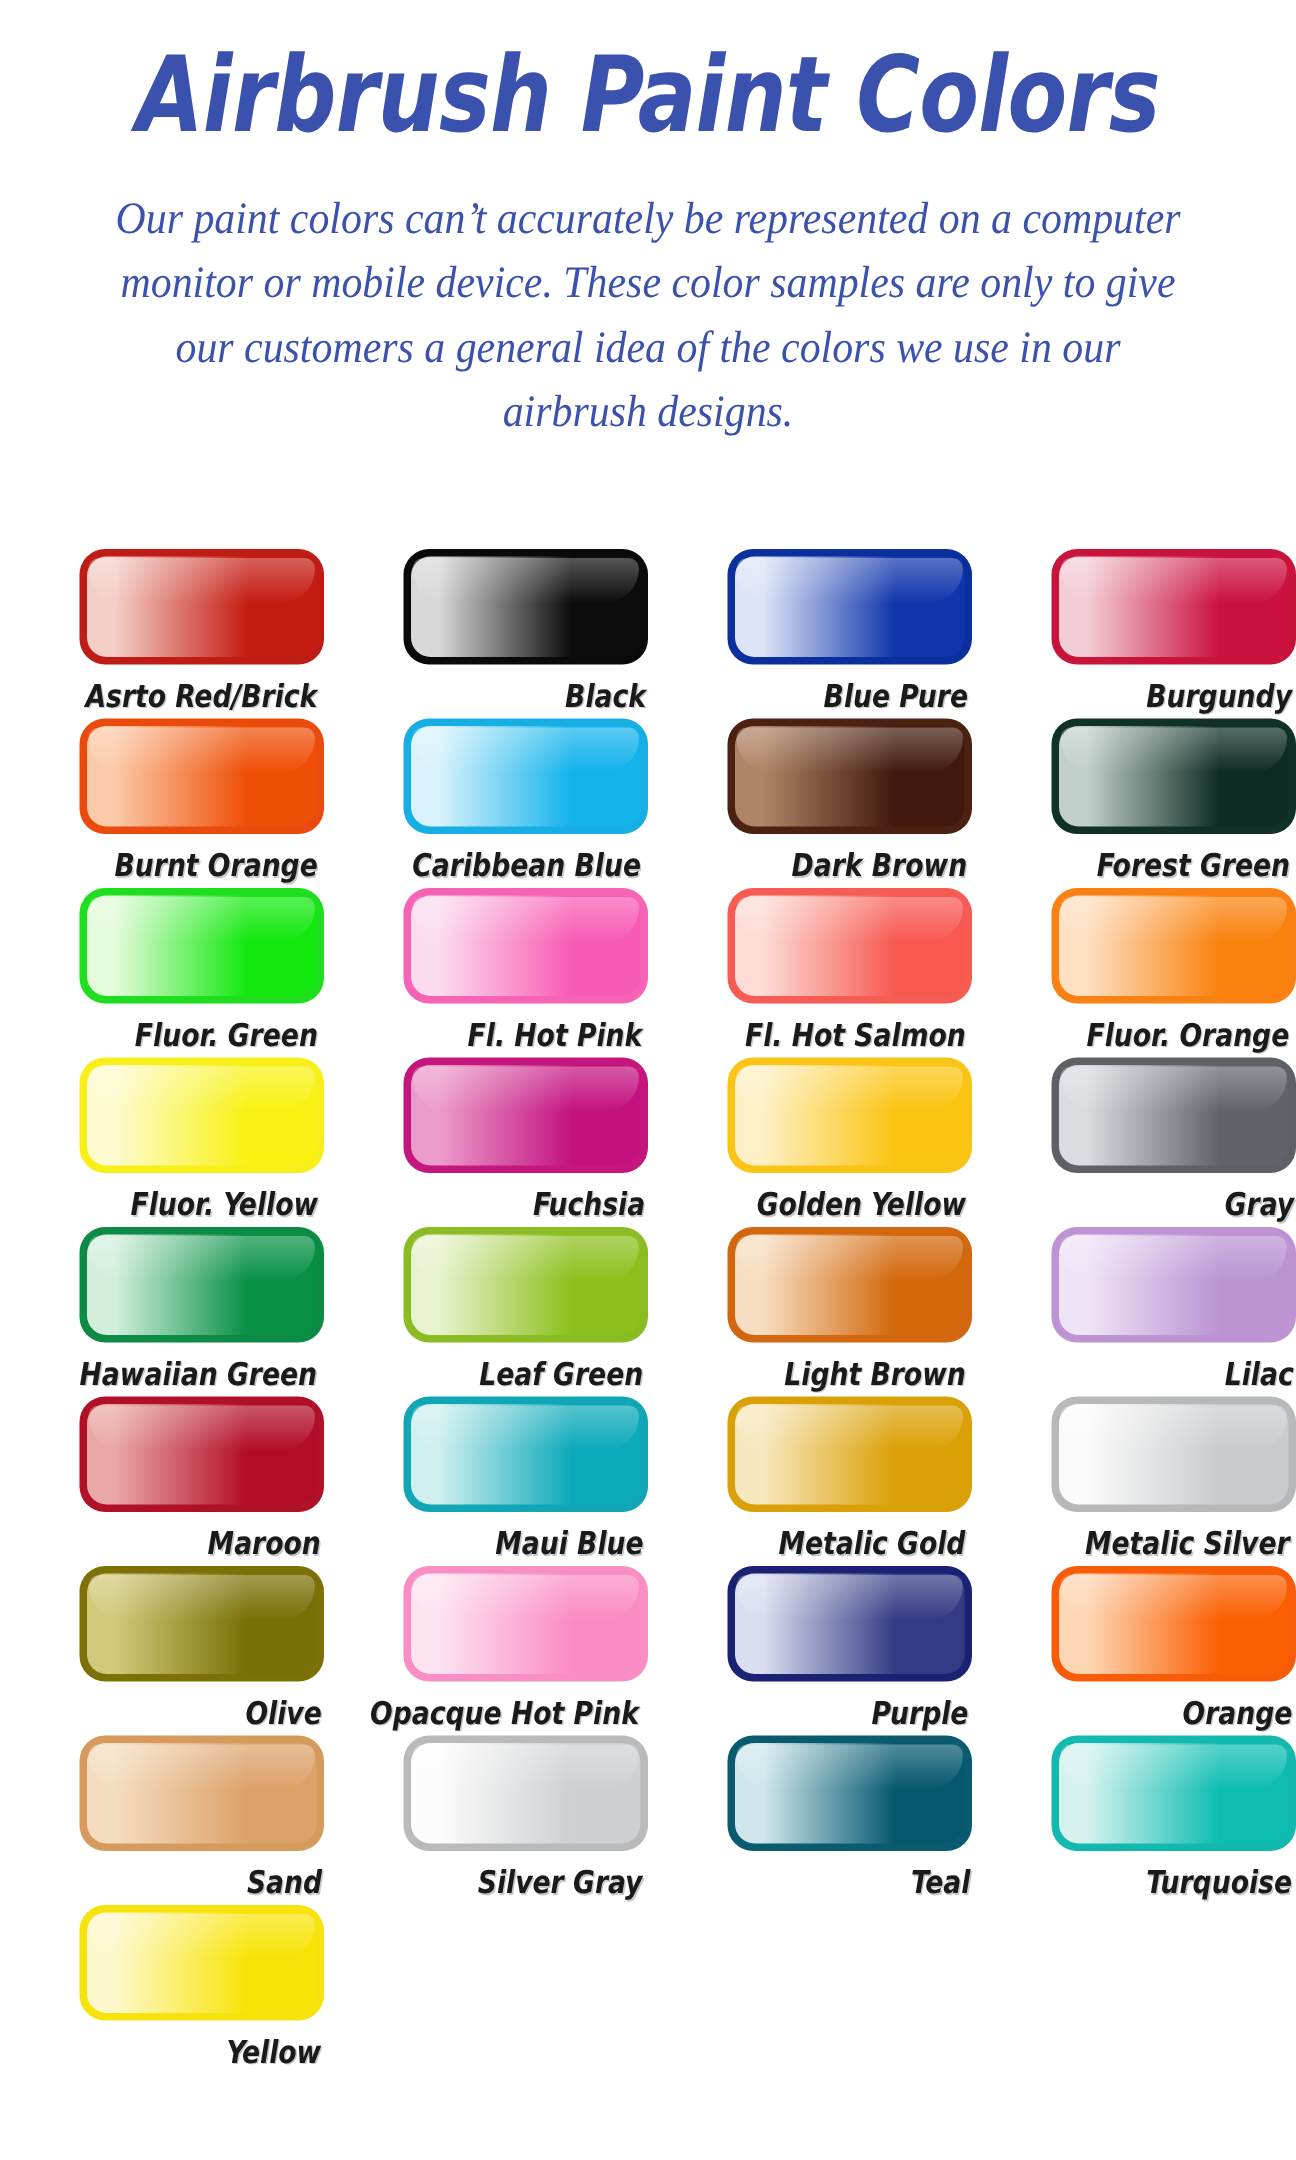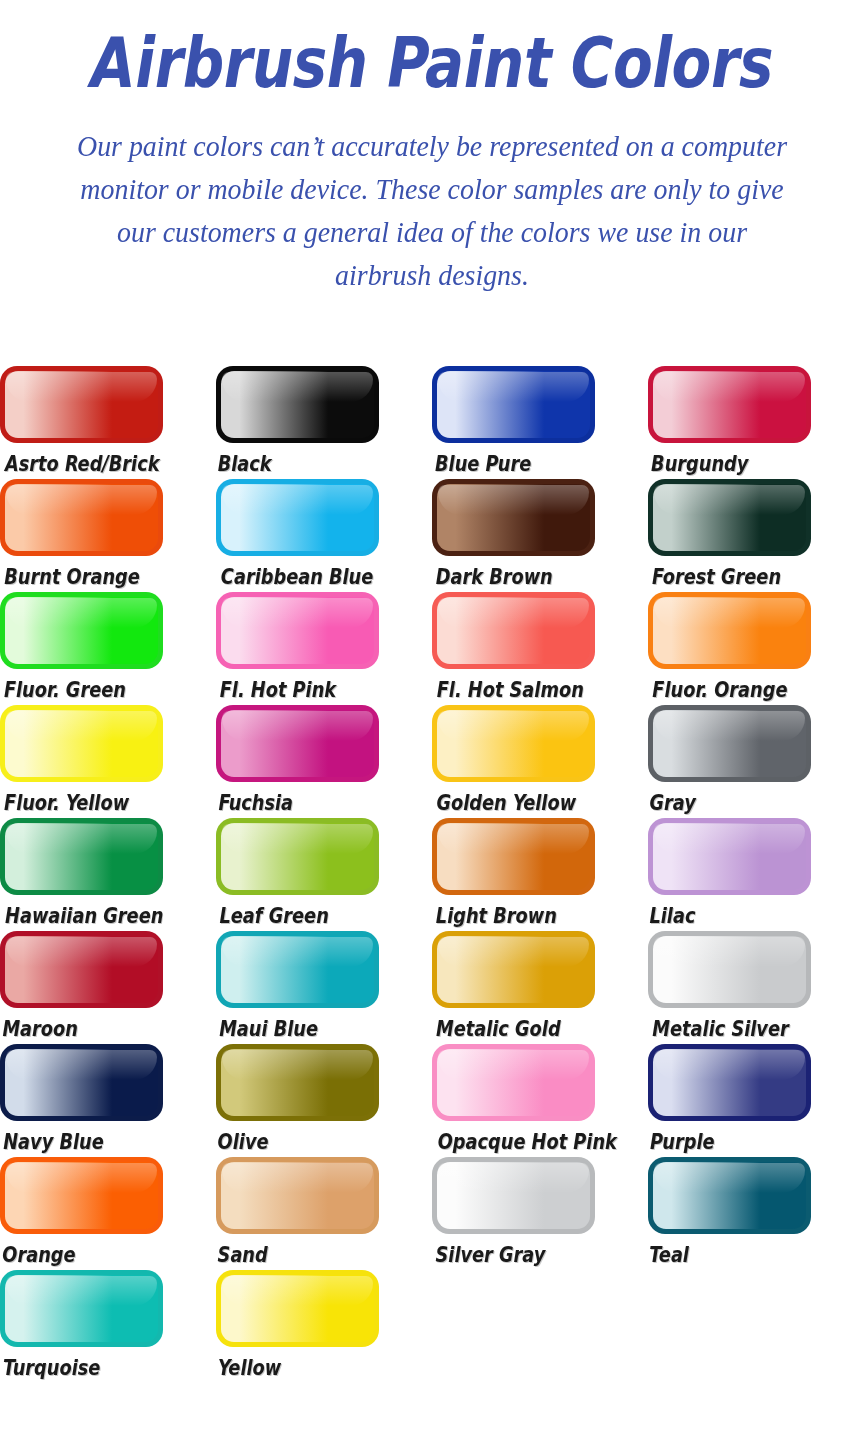--- a/index.html
+++ b/index.html
@@ -60,21 +60,21 @@
     grid-template-columns: repeat(4, 1fr);
     grid-auto-rows: 113px;
     column-gap: 0px;
     row-gap: 0px;
   }
 
   .swatch-cell {
     position: relative;
     display: flex;
     flex-direction: column;
-    align-items: flex-start;
+    align-items: flex-end;
   }
 
   
   .chip {
     position: relative;
     width: 163px;
     height: 77px;
     border-radius: 17px;
     overflow: hidden;
   }
@@ -287,27 +287,20 @@
         <div class="swatch-label">Metalic Gold</div>
       </div>
       <div class="swatch-cell">
         <div class="chip" style="background: rgb(182, 184, 186);">
           <div class="chip-face" style="background: linear-gradient(to right, rgb(251, 251, 251) 0%, rgb(251, 251, 251) 12%, rgb(201, 203, 205) 70%, rgb(201, 203, 205) 100%);"></div>
           <div class="chip-gloss"></div>
         </div>
         <div class="swatch-label">Metalic Silver</div>
       </div>
       <div class="swatch-cell">
-        <div class="chip" style="background: rgb(12, 28, 74);">
-          <div class="chip-face" style="background: linear-gradient(to right, rgb(210, 220, 234) 0%, rgb(210, 220, 234) 12%, rgb(10, 27, 75) 70%, rgb(10, 27, 75) 100%);"></div>
-          <div class="chip-gloss"></div>
-        </div>
-        <div class="swatch-label">Navy Blue</div>
-      </div>
-      <div class="swatch-cell">
         <div class="chip" style="background: rgb(124, 112, 7);">
           <div class="chip-face" style="background: linear-gradient(to right, rgb(210, 201, 123) 0%, rgb(210, 201, 123) 12%, rgb(122, 111, 5) 70%, rgb(122, 111, 5) 100%);"></div>
           <div class="chip-gloss"></div>
         </div>
         <div class="swatch-label">Olive</div>
       </div>
       <div class="swatch-cell">
         <div class="chip" style="background: rgb(249, 142, 196);">
           <div class="chip-face" style="background: linear-gradient(to right, rgb(253, 226, 240) 0%, rgb(253, 226, 240) 12%, rgb(250, 140, 196) 70%, rgb(250, 140, 196) 100%);"></div>
           <div class="chip-gloss"></div>

